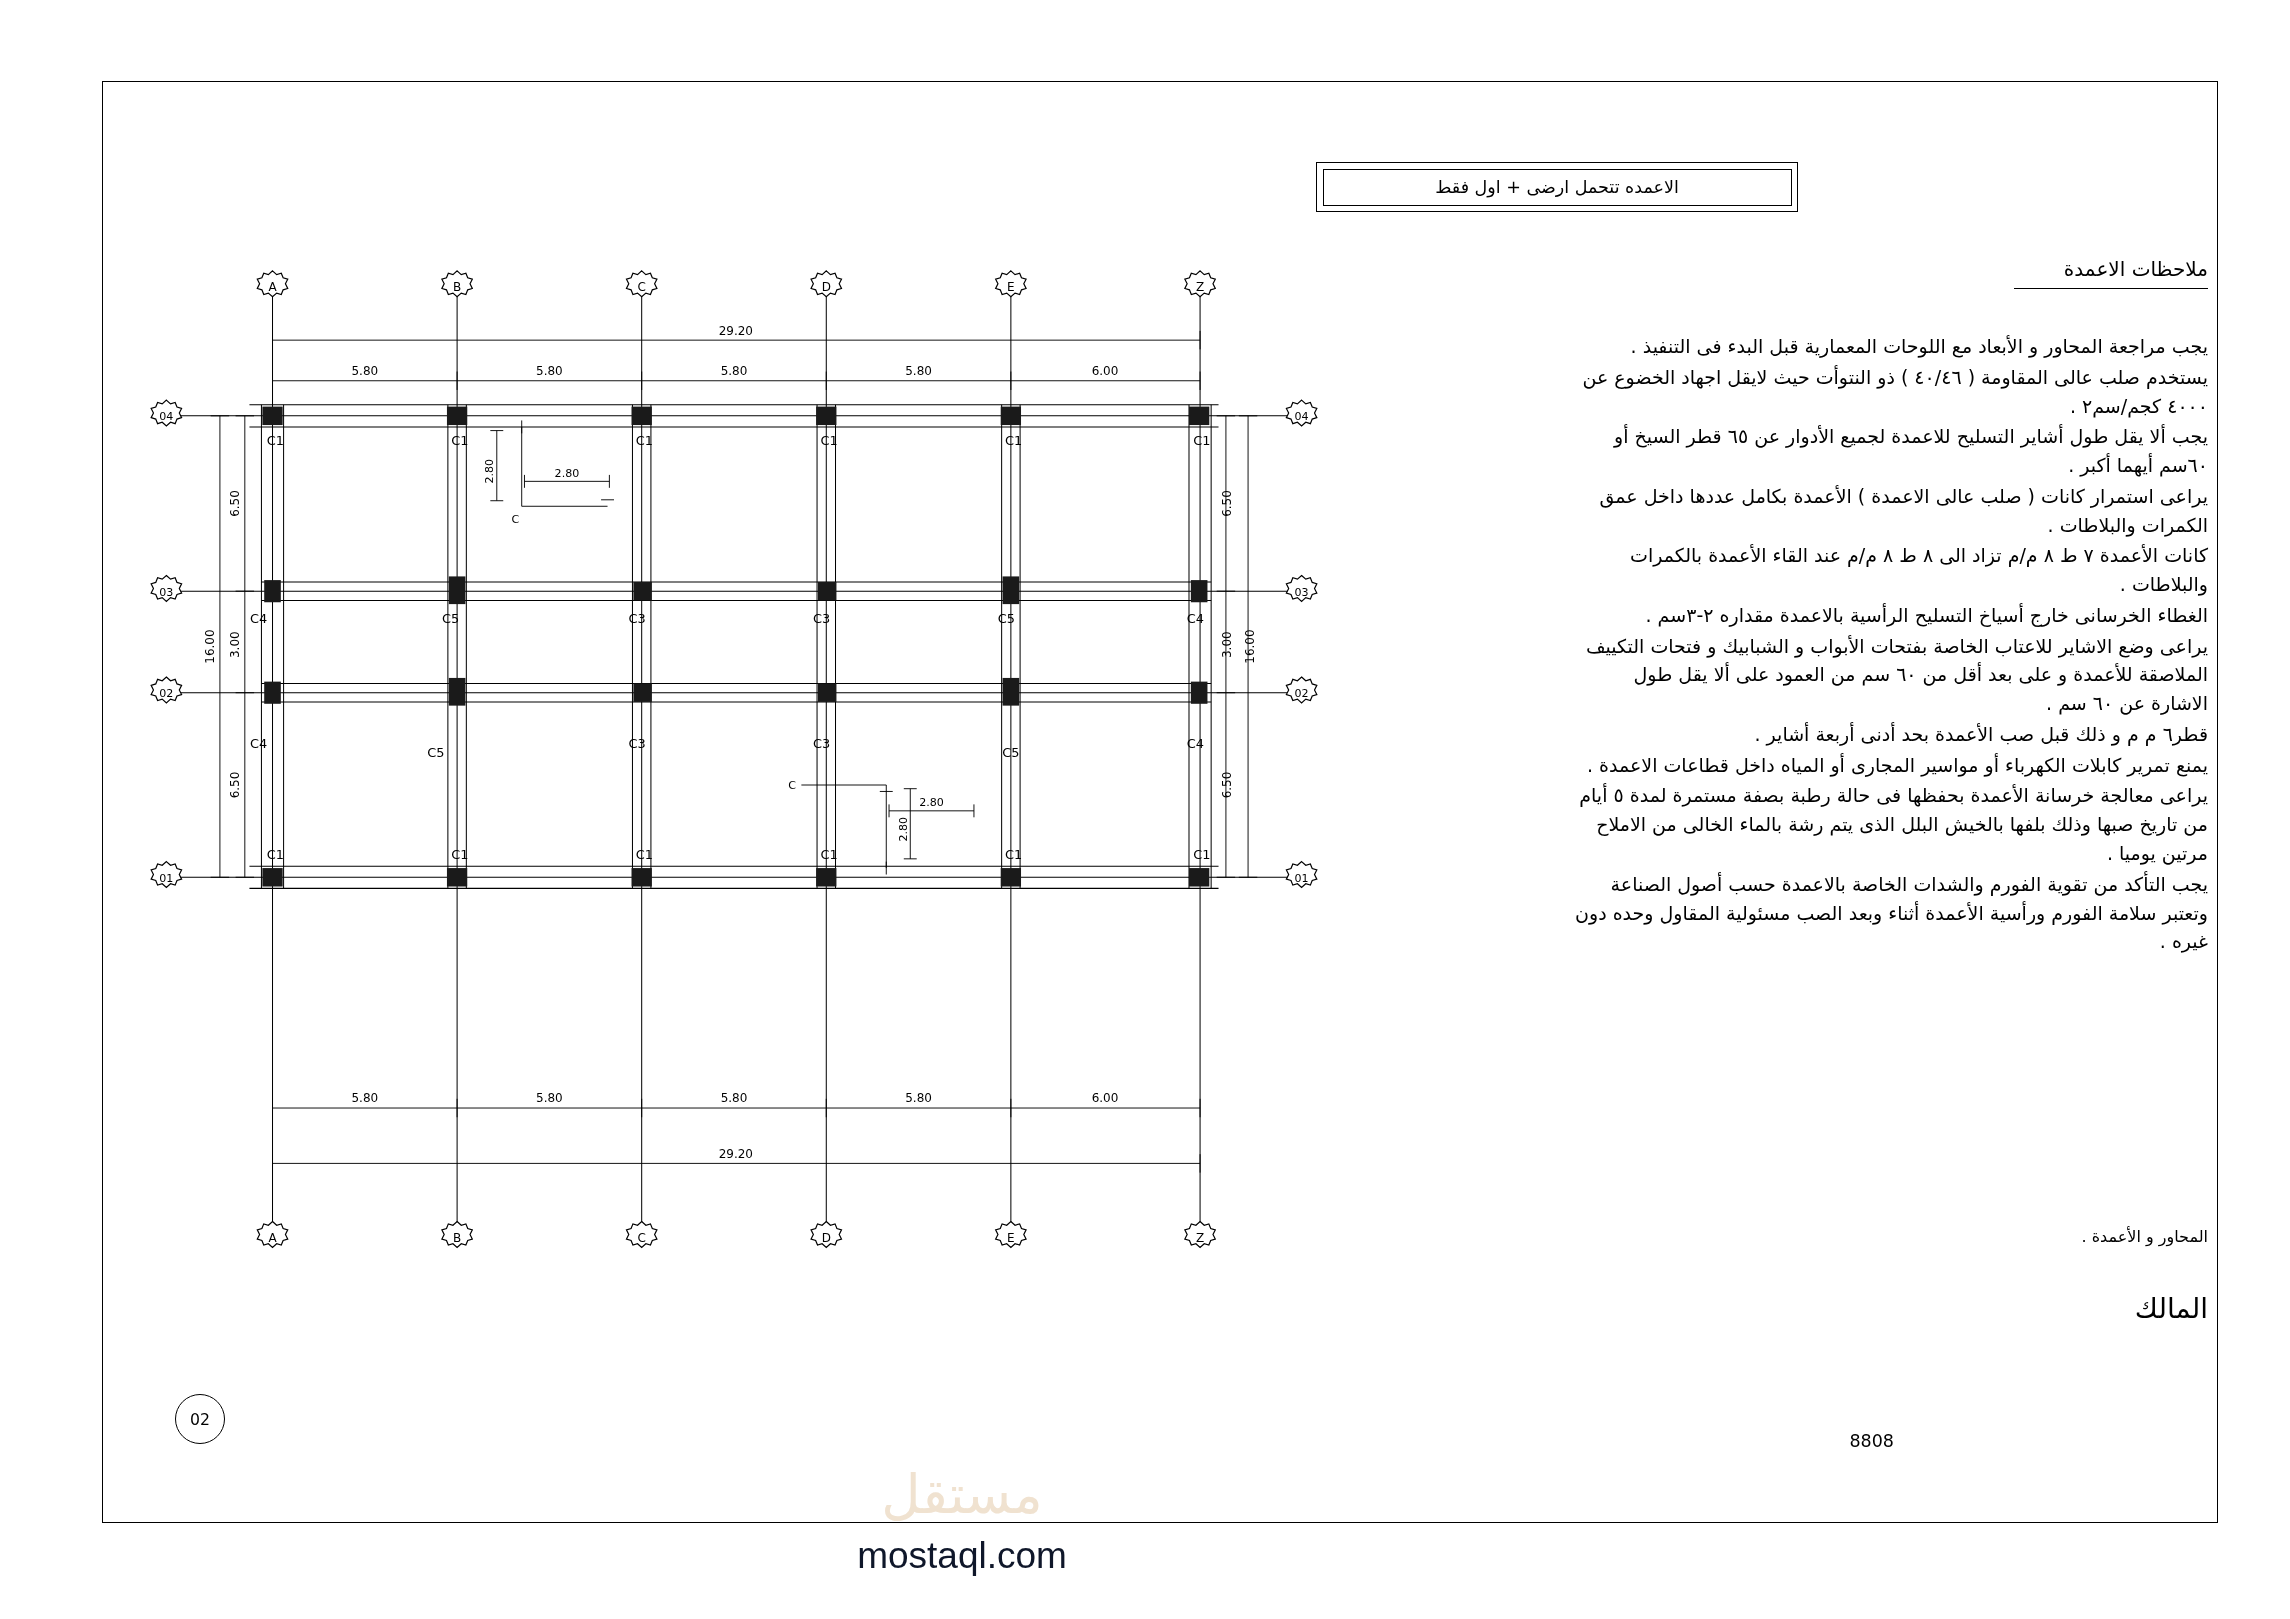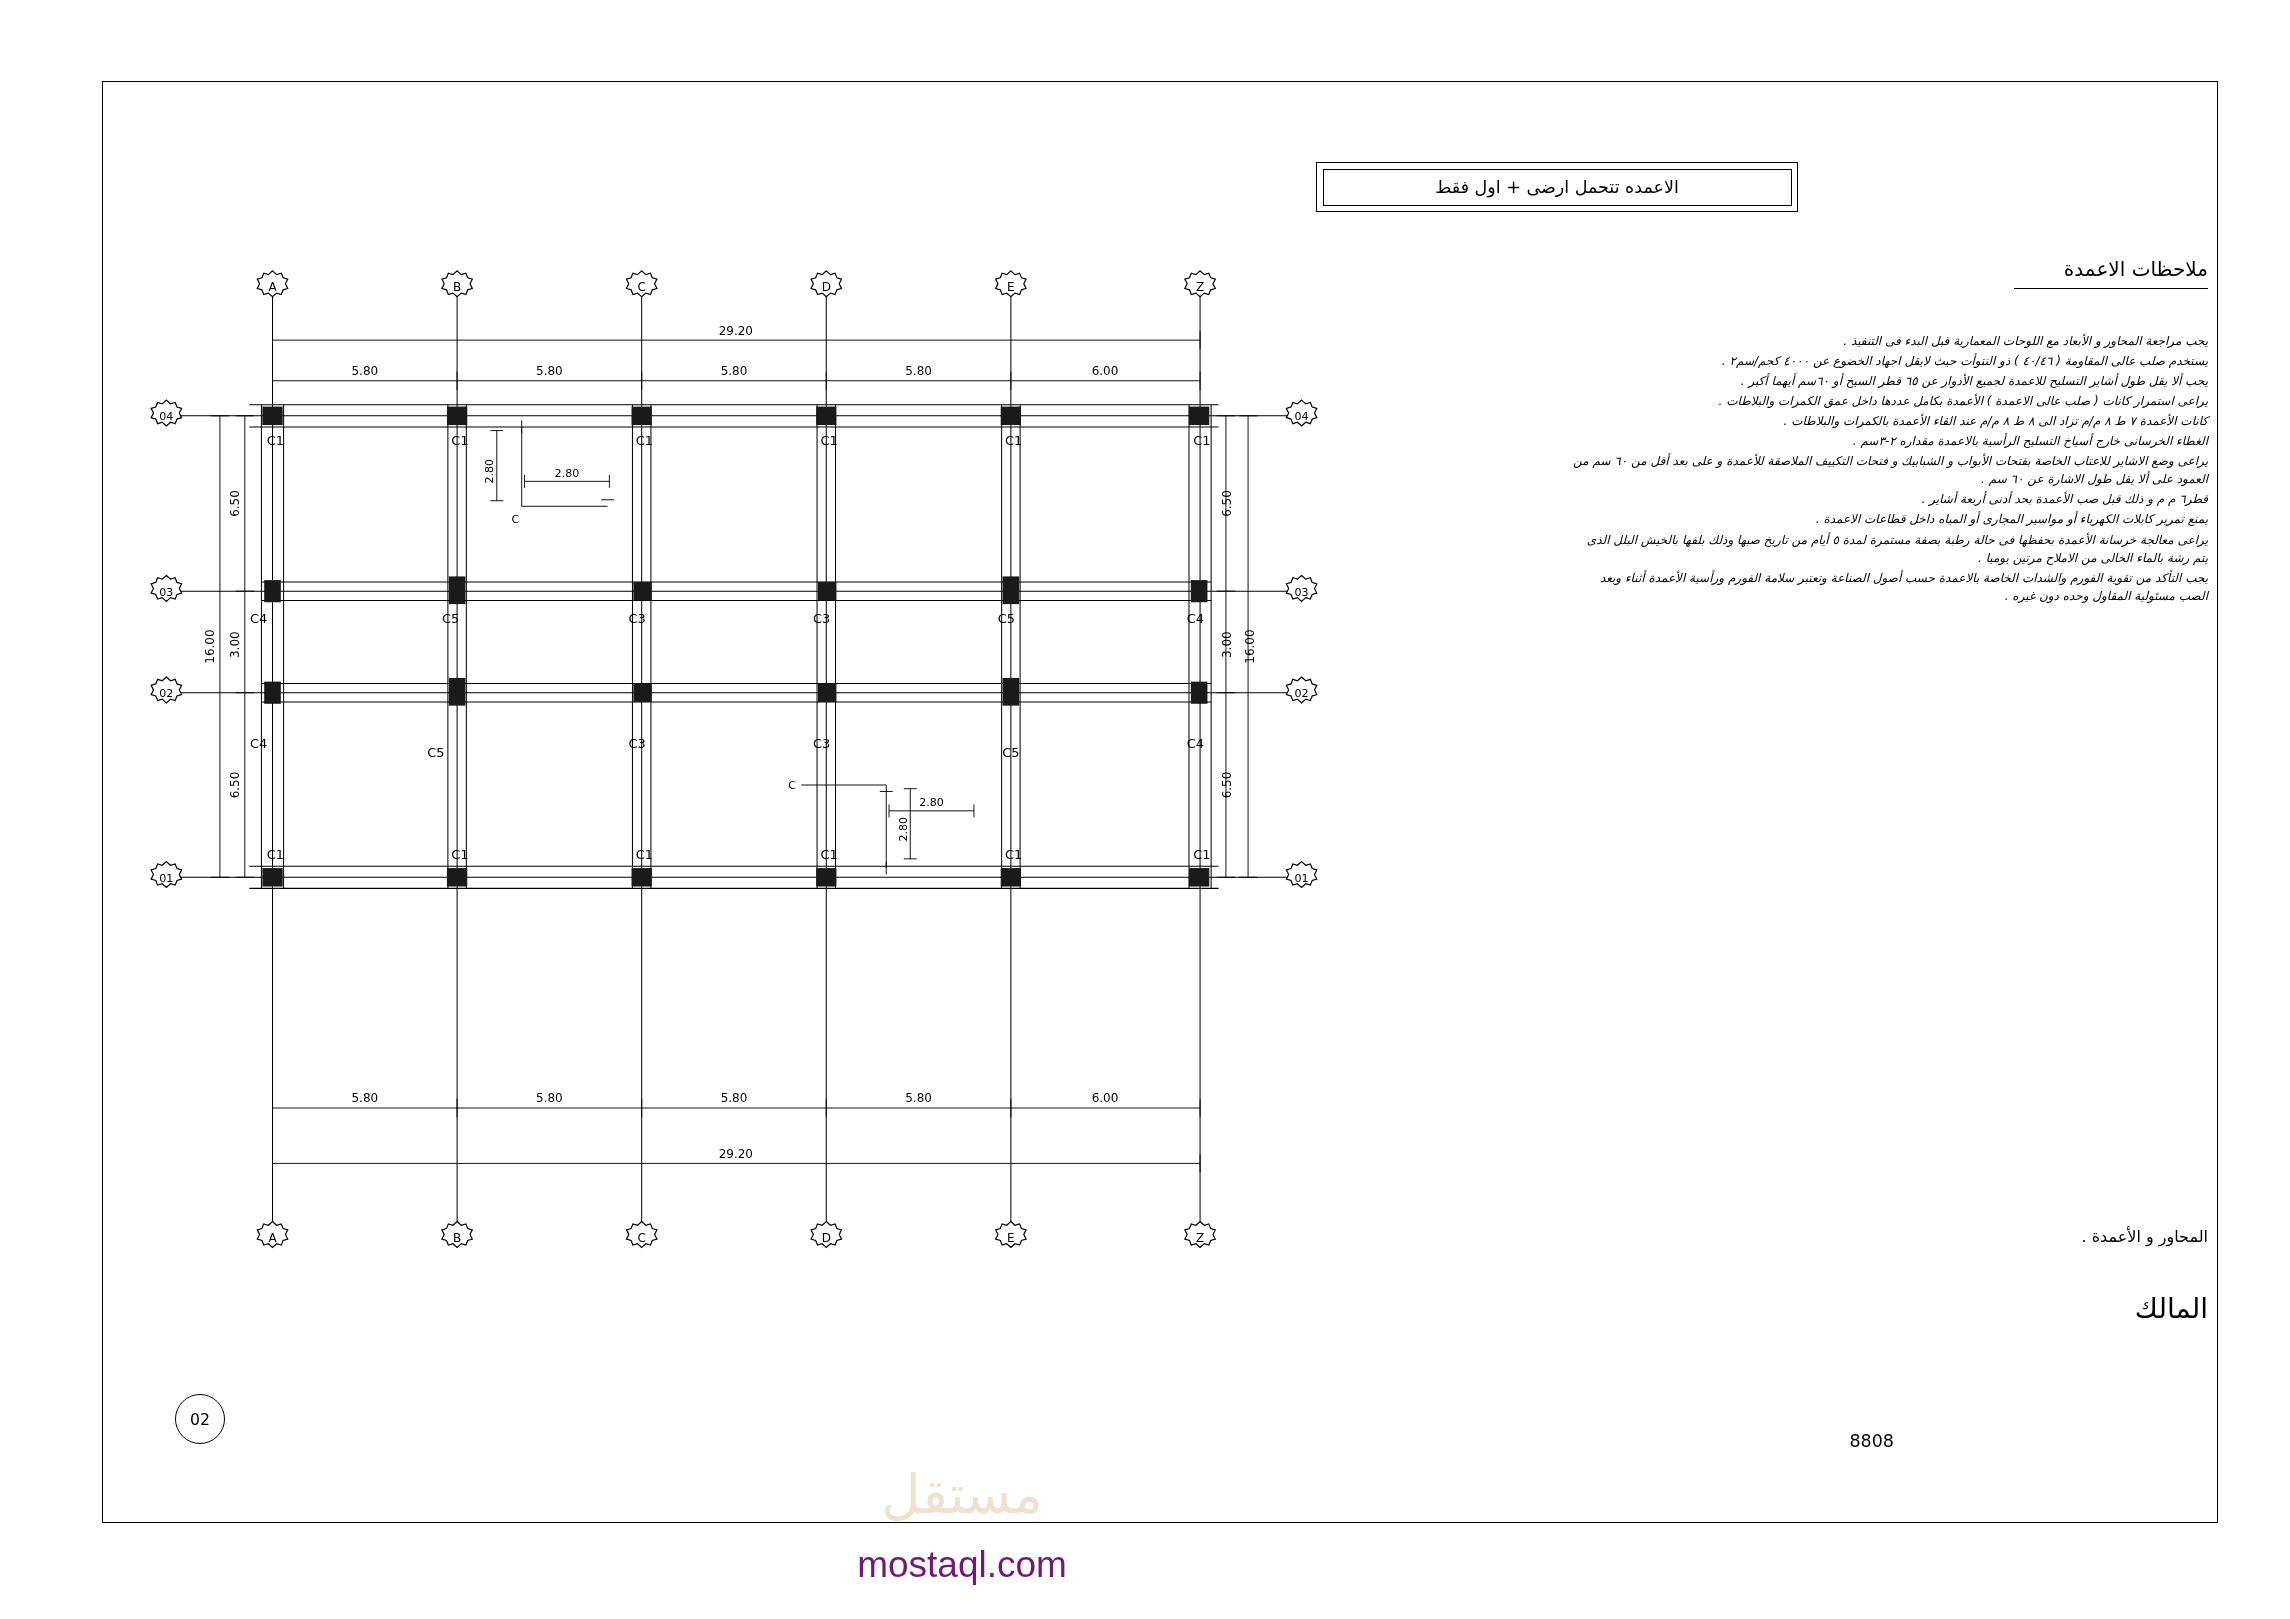--- a/index.html
+++ b/index.html
@@ -7,36 +7,36 @@
   .sheet{position:absolute;left:102px;top:81px;width:2114px;height:1440px;border:1.8px solid #000;background:#fff;}
   .abs{position:absolute;}
 
   
   .title-box{left:1316px;top:162px;width:480px;height:48px;border:1.8px solid #000;display:flex;align-items:center;justify-content:center;}
   .title-box .inner{border:0.9px solid #000;width:467px;height:35px;display:flex;align-items:center;justify-content:center;font-size:17.5px;direction:rtl;font-family:"DejaVu Sans",sans-serif;}
 
   
   .notes-title{right:83px;top:257px;font-size:20px;direction:rtl;text-align:right;}
   .notes-underline{right:83px;top:288px;width:194px;height:0.9px;background:#000;}
-  .notes-body{right:83px;top:332px;width:637px;direction:rtl;text-align:right;font-size:12px;line-height:1.52;font-style:italic;}
+  .notes-body{right:83px;top:332px;width:637px;direction:rtl;text-align:right;font-size:19px;line-height:1.52;}
   .notes-body p{margin:0 0 1.8px 0;}
 
   .axes-label{right:83px;top:1227px;font-size:16px;direction:rtl;text-align:right;}
   .owner-label{right:83px;top:1292px;font-size:28px;direction:rtl;text-align:right;}
   .sheet-number{right:397px;top:1431px;font-size:17.5px;}
 
   .page-badge{left:175px;top:1394px;width:48px;height:48px;border:1.4px solid #000;border-radius:50%;display:flex;align-items:center;justify-content:center;font-size:15.7px;}
 
   
   #plan{left:111px;top:231px;}
 
   
   .wm{left:16px;top:1463px;width:1892px;text-align:center;color:#efe3d2;font-size:0;}
   .wm .ar{font-size:54px;color:#f0e2d0;letter-spacing:1.8px;font-family:"DejaVu Sans",sans-serif;}
-  .wm .en{display:block;font-size:37px;color:#701a75;margin-top:18px;font-family:"Liberation Sans",sans-serif;}
+  .wm .en{display:block;font-size:37px;color:#0f172a;margin-top:9px;font-family:"Liberation Sans",sans-serif;}
 </style>
 </head>
 <body>
 
 <div class="sheet"></div>
 
 <div class="abs title-box">
   <div class="inner">الاعمده تتحمل ارضى  + اول  فقط</div>
 </div>
 

